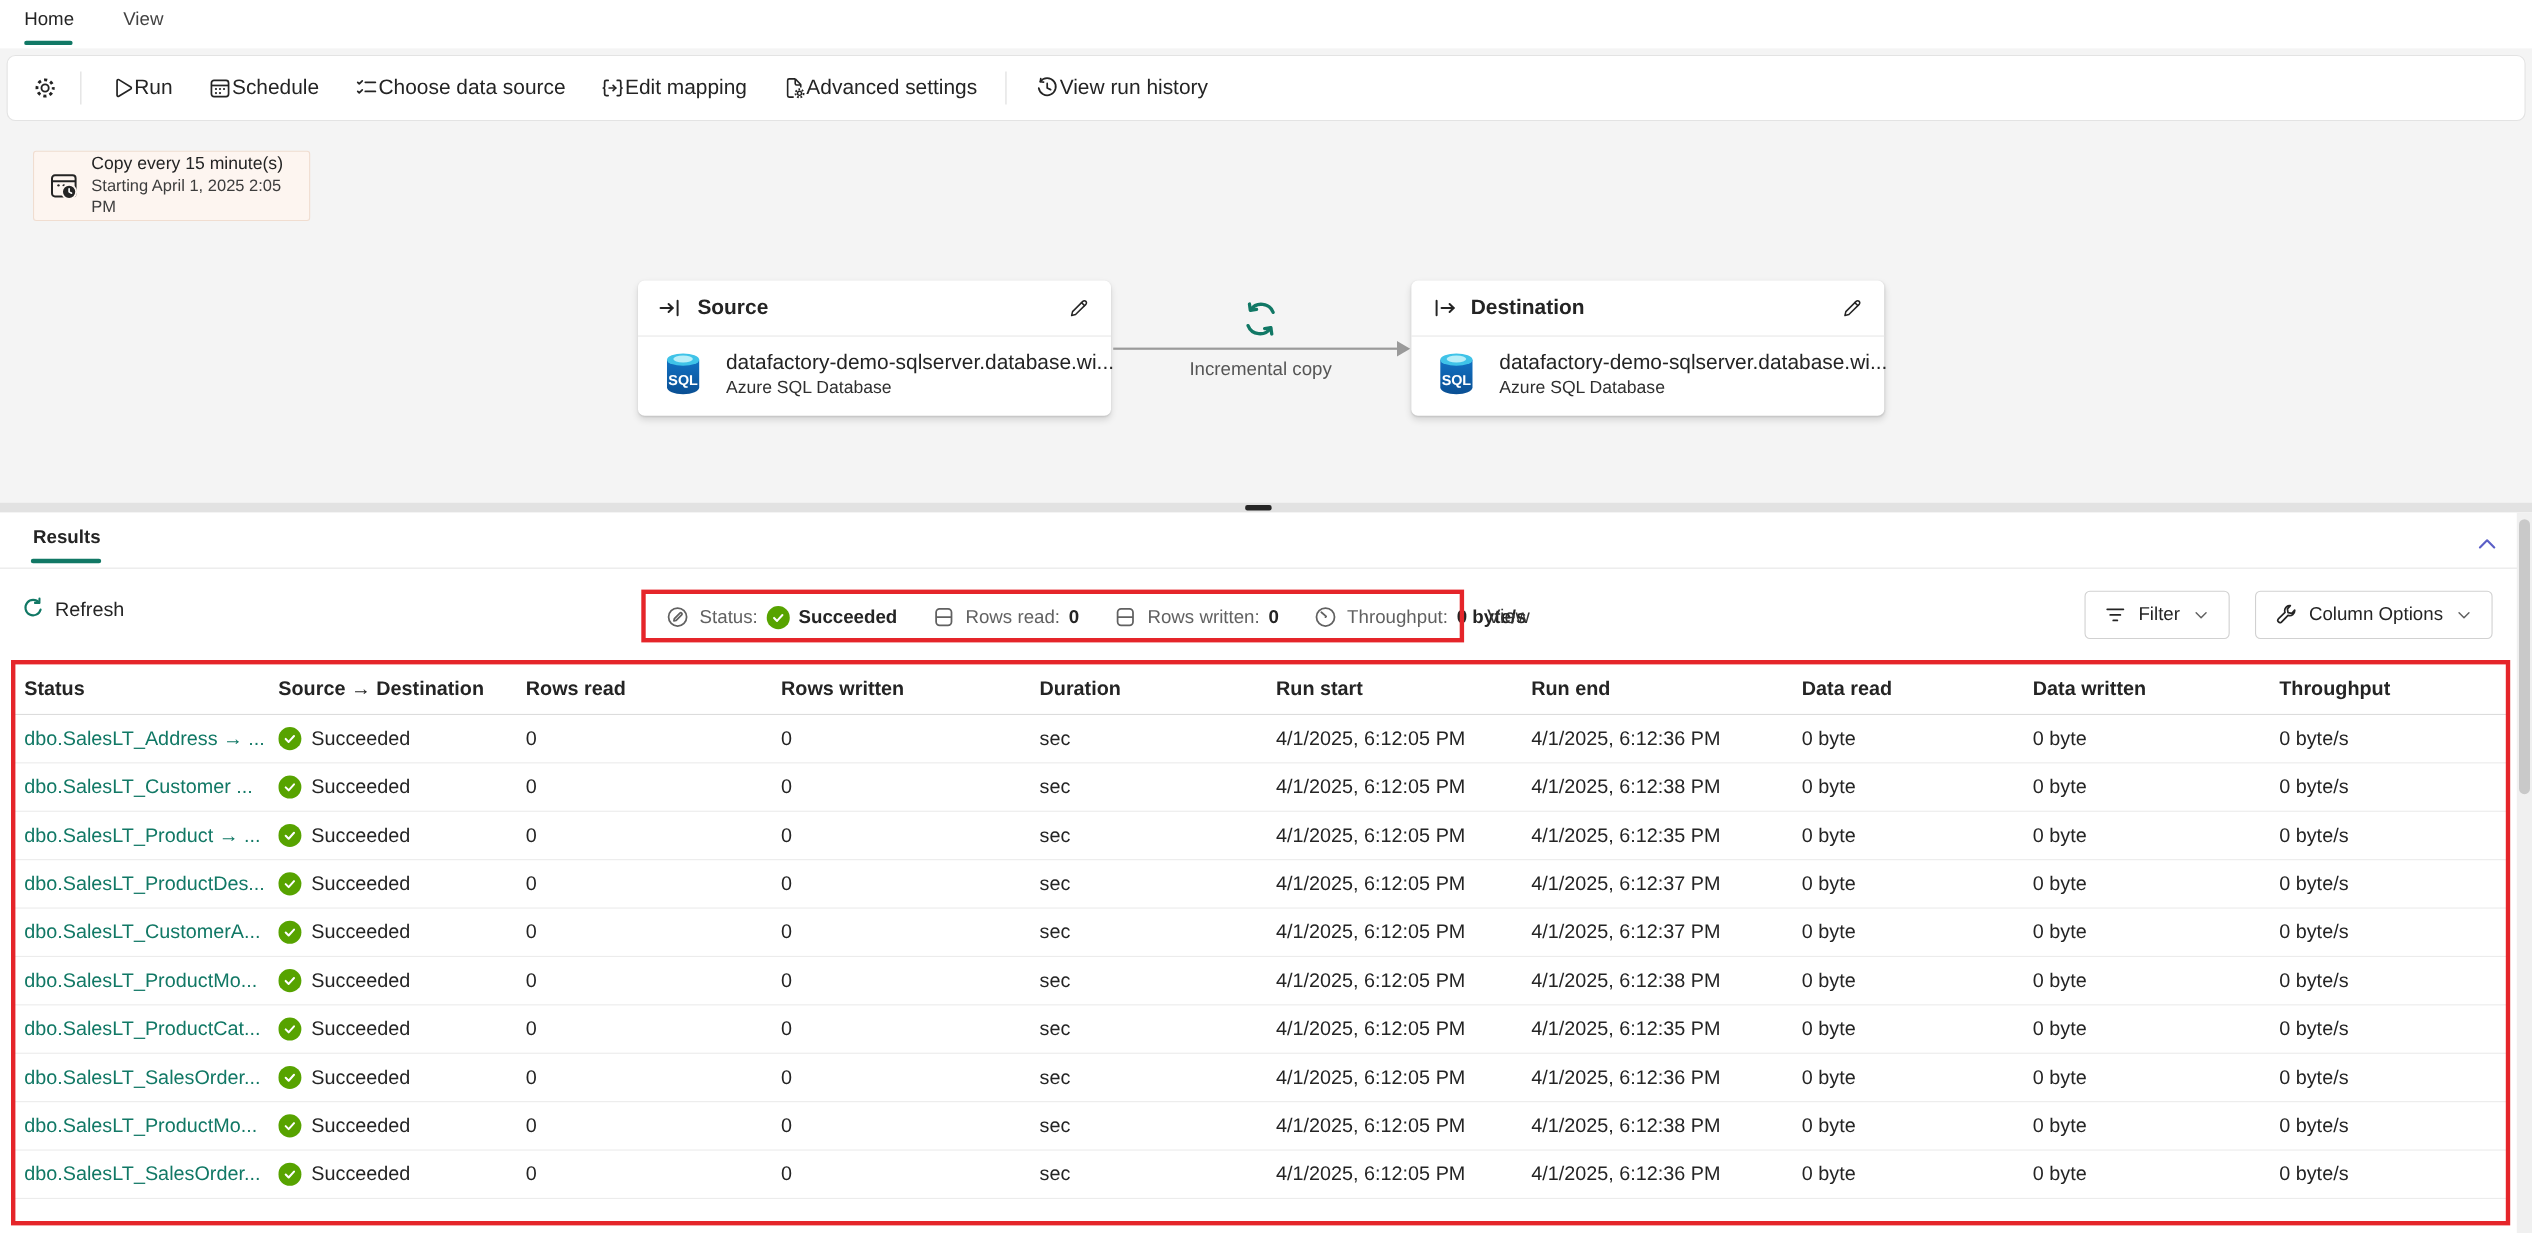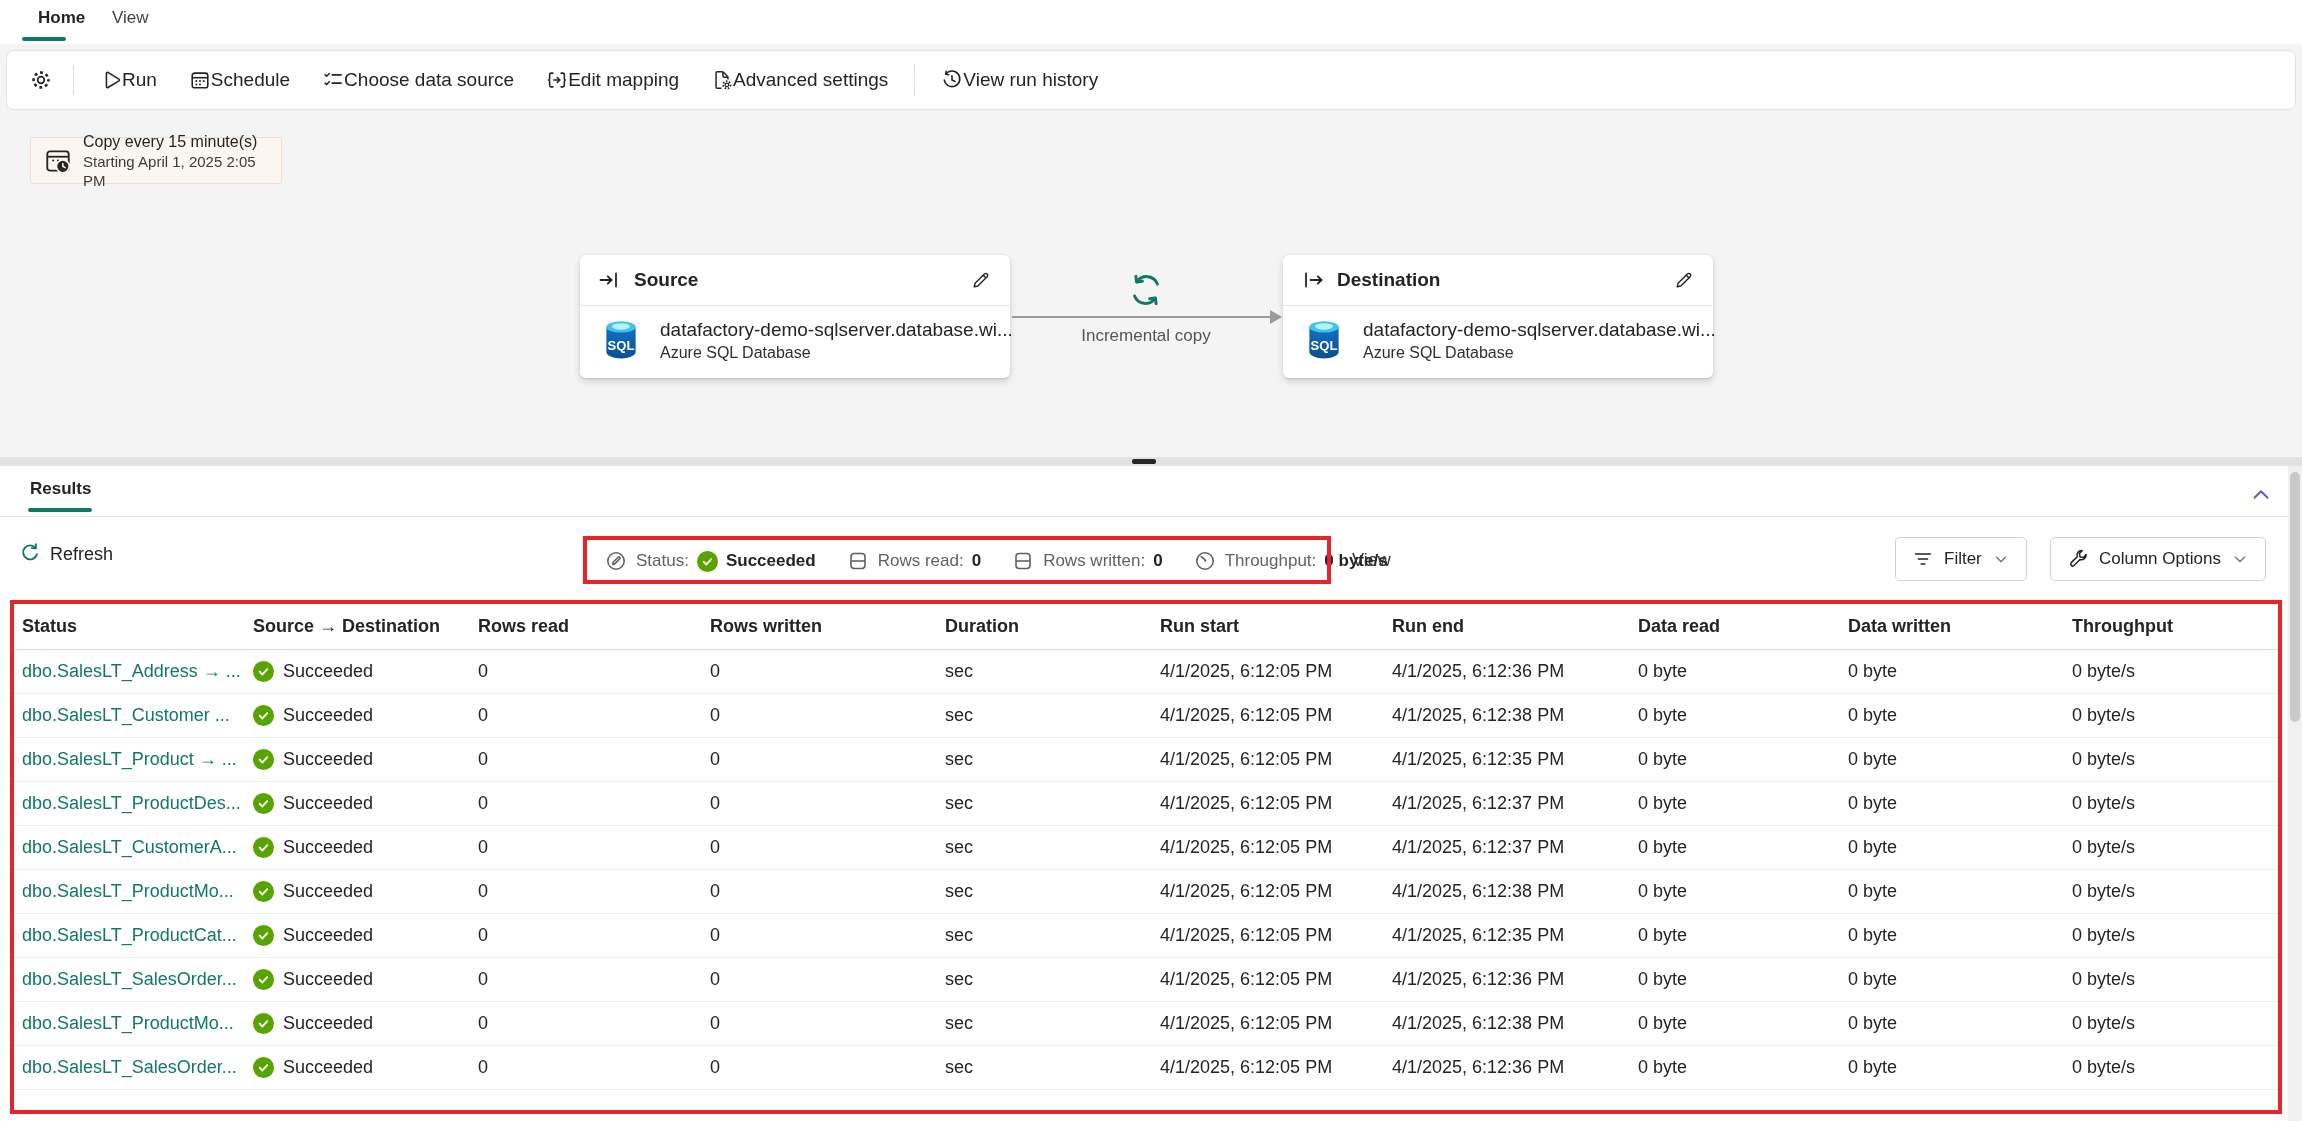--- a/index.html
+++ b/index.html
@@ -3,39 +3,39 @@
 <meta charset="utf-8">
 <style>
   html,body{margin:0;padding:0;background:#fff;}
   .stage{position:relative;width:2302px;height:1121px;overflow:hidden;
          font-family:"Liberation Sans","DejaVu Sans",sans-serif;color:#242424;}
   svg{display:block;}
 
   
   .tabrow{position:absolute;left:0;top:0;width:100%;height:44px;background:#fff;}
   .tab{position:absolute;top:8px;font-size:17px;cursor:pointer;}
-  .tab-home{left:38px;font-weight:700;}
+  .tab-home{left:22px;font-weight:400;}
   .tab-view{left:112px;color:#424242;}
   .tab-underline{position:absolute;left:22px;top:37px;width:44px;height:4px;background:#117865;border-radius:2px;}
 
   
   .grayband{position:absolute;left:0;top:44px;width:100%;height:413px;background:#f4f4f4;}
 
   
   .toolbar{position:absolute;left:6px;right:6px;top:50px;height:60px;background:#fff;
            border:1px solid #e3e3e3;border-radius:8px;display:flex;align-items:center;
            padding-left:12px;box-sizing:border-box;}
   .tbtn{display:flex;align-items:center;padding:0 16px;height:44px;border-radius:4px;
         font-size:19px;color:#242424;cursor:pointer;white-space:nowrap;}
   .tbtn-icononly{padding:0 10px;}
   .tsep{width:1px;height:30px;background:#dcdcdc;margin:0 10px;}
   .ticon{color:#242424;}
 
   
-  .schedule-badge{position:absolute;left:30px;top:137px;width:252px;height:47px;background:#fdf5f0;
+  .schedule-badge{position:absolute;left:30px;top:137px;width:252px;height:64px;background:#fdf5f0;
         border:1px solid #f0ddd0;border-radius:3px;display:flex;align-items:center;gap:10px;
         padding:0 12px;box-sizing:border-box;}
   .badge-title{font-size:16px;color:#242424;line-height:20px;}
   .badge-sub{font-size:15px;color:#3d3d3d;line-height:19px;}
 
   
   .card{position:absolute;top:255px;width:430px;height:123px;background:#fff;border-radius:6px;
         box-shadow:0 3.2px 7.2px rgba(0,0,0,.13),0 .6px 1.8px rgba(0,0,0,.11);}
   .card-src{left:580px;} .card-dst{left:1283px;}
   .card-head{height:50px;display:flex;align-items:center;gap:12px;padding:0 18px;

